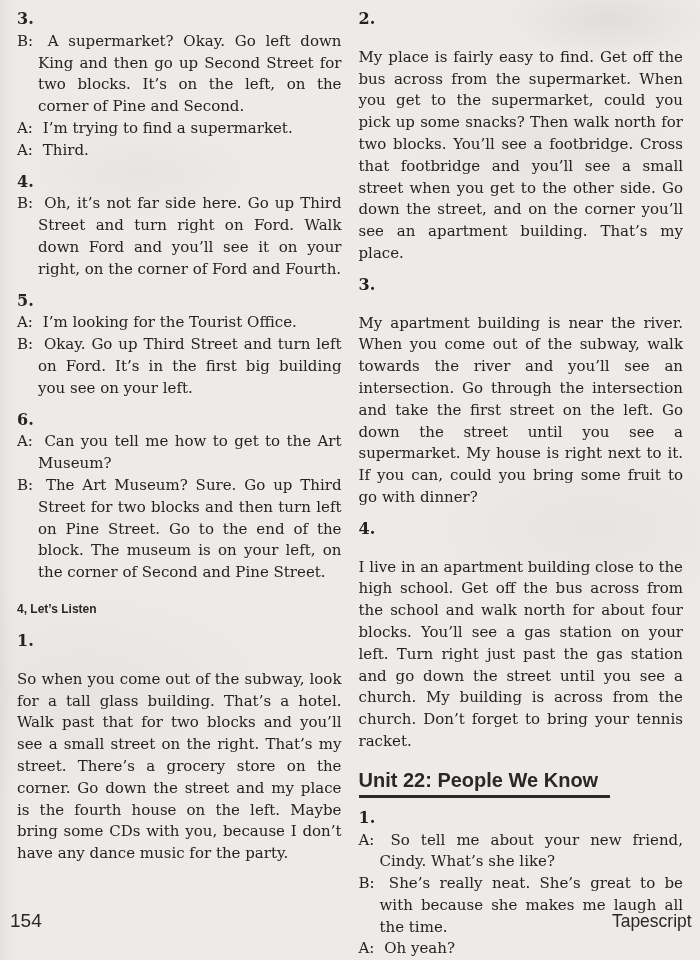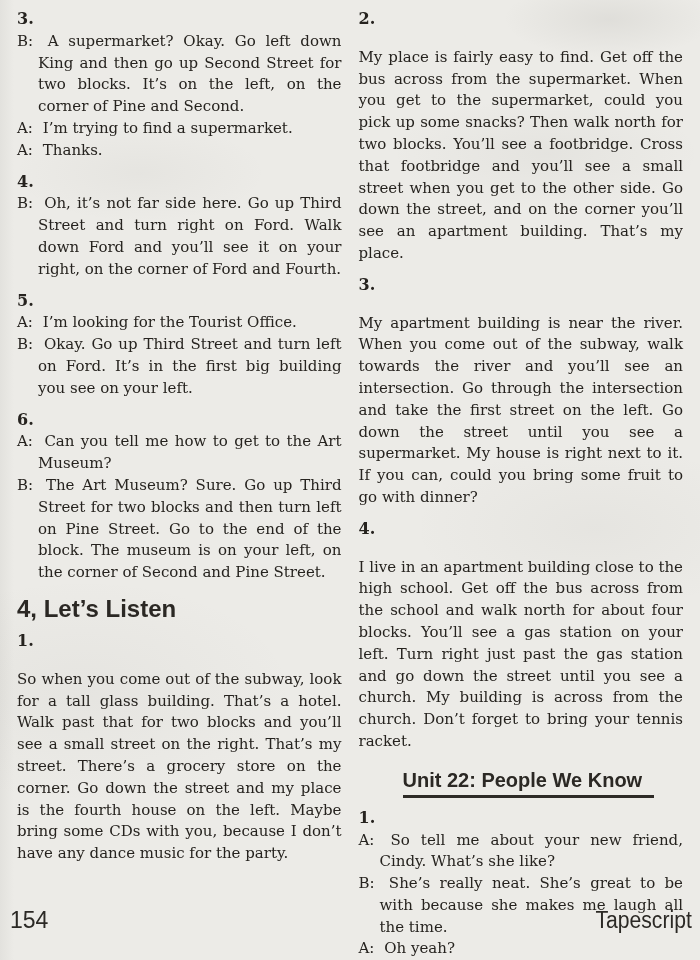--- a/index.html
+++ b/index.html
@@ -36,52 +36,51 @@
   }
   .column .num:first-child{margin-top:2px;}
   .turn{
     padding-left:21px;text-indent:-21px;
     text-align:justify;
   }
   .speaker{display:inline-block;width:21px;text-indent:0;}
   .para{text-align:justify;margin-top:17px;}
   .h-act{
     font-family:"Liberation Sans",sans-serif;
-    font-weight:700;font-size:24px;line-height:24px;
+    font-weight:700;font-size:12px;line-height:24px;
     margin:13px 0 4px 0;color:#2b2824;
   }
   .h-unit-wrap{margin:15px 0 7px 0;}
   .h-unit{
     font-family:"Liberation Sans",sans-serif;
     font-weight:700;font-size:20px;line-height:25px;color:#2b2824;
     display:inline-block;border-bottom:3px solid #2e2b27;
     padding:0 12px 2px 0;
-    margin-left:44px;
   }
   .footer{
     position:absolute;left:10px;right:8px;bottom:28px;
     display:flex;justify-content:space-between;align-items:flex-start;
     font-family:"Liberation Sans",sans-serif;
-    font-size:23px;color:#2b2925;
+    font-size:19px;color:#2b2925;
   }
   .footer .condensed{display:inline-block;transform:scaleX(0.92);transform-origin:right center;}
 </style>
 </head>
 <body>
 
 <div class="page">
   <div class="texture"></div>
 
   <div class="columns">
     <div class="column">
         <div class="num">3.</div>
         <div class="dialogue">
           <div class="turn"><span class="speaker">B:</span> <span class="turn-text">A supermarket? Okay. Go left down King and then go up Second Street for two blocks. It’s on the left, on the corner of Pine and Second.</span></div>
           <div class="turn"><span class="speaker">A:</span> <span class="turn-text">I’m trying to find a supermarket.</span></div>
-          <div class="turn"><span class="speaker">A:</span> <span class="turn-text">Thanks.</span></div>
+          <div class="turn"><span class="speaker">A:</span> <span class="turn-text">Third.</span></div>
         </div>
         <div class="num">4.</div>
         <div class="dialogue">
           <div class="turn"><span class="speaker">B:</span> <span class="turn-text">Oh, it’s not far side here. Go up Third Street and turn right on Ford. Walk down Ford and you’ll see it on your right, on the corner of Ford and Fourth.</span></div>
         </div>
         <div class="num">5.</div>
         <div class="dialogue">
           <div class="turn"><span class="speaker">A:</span> <span class="turn-text">I’m looking for the Tourist Office.</span></div>
           <div class="turn"><span class="speaker">B:</span> <span class="turn-text">Okay. Go up Third Street and turn left on Ford. It’s in the first big building you see on your left.</span></div>
         </div>

